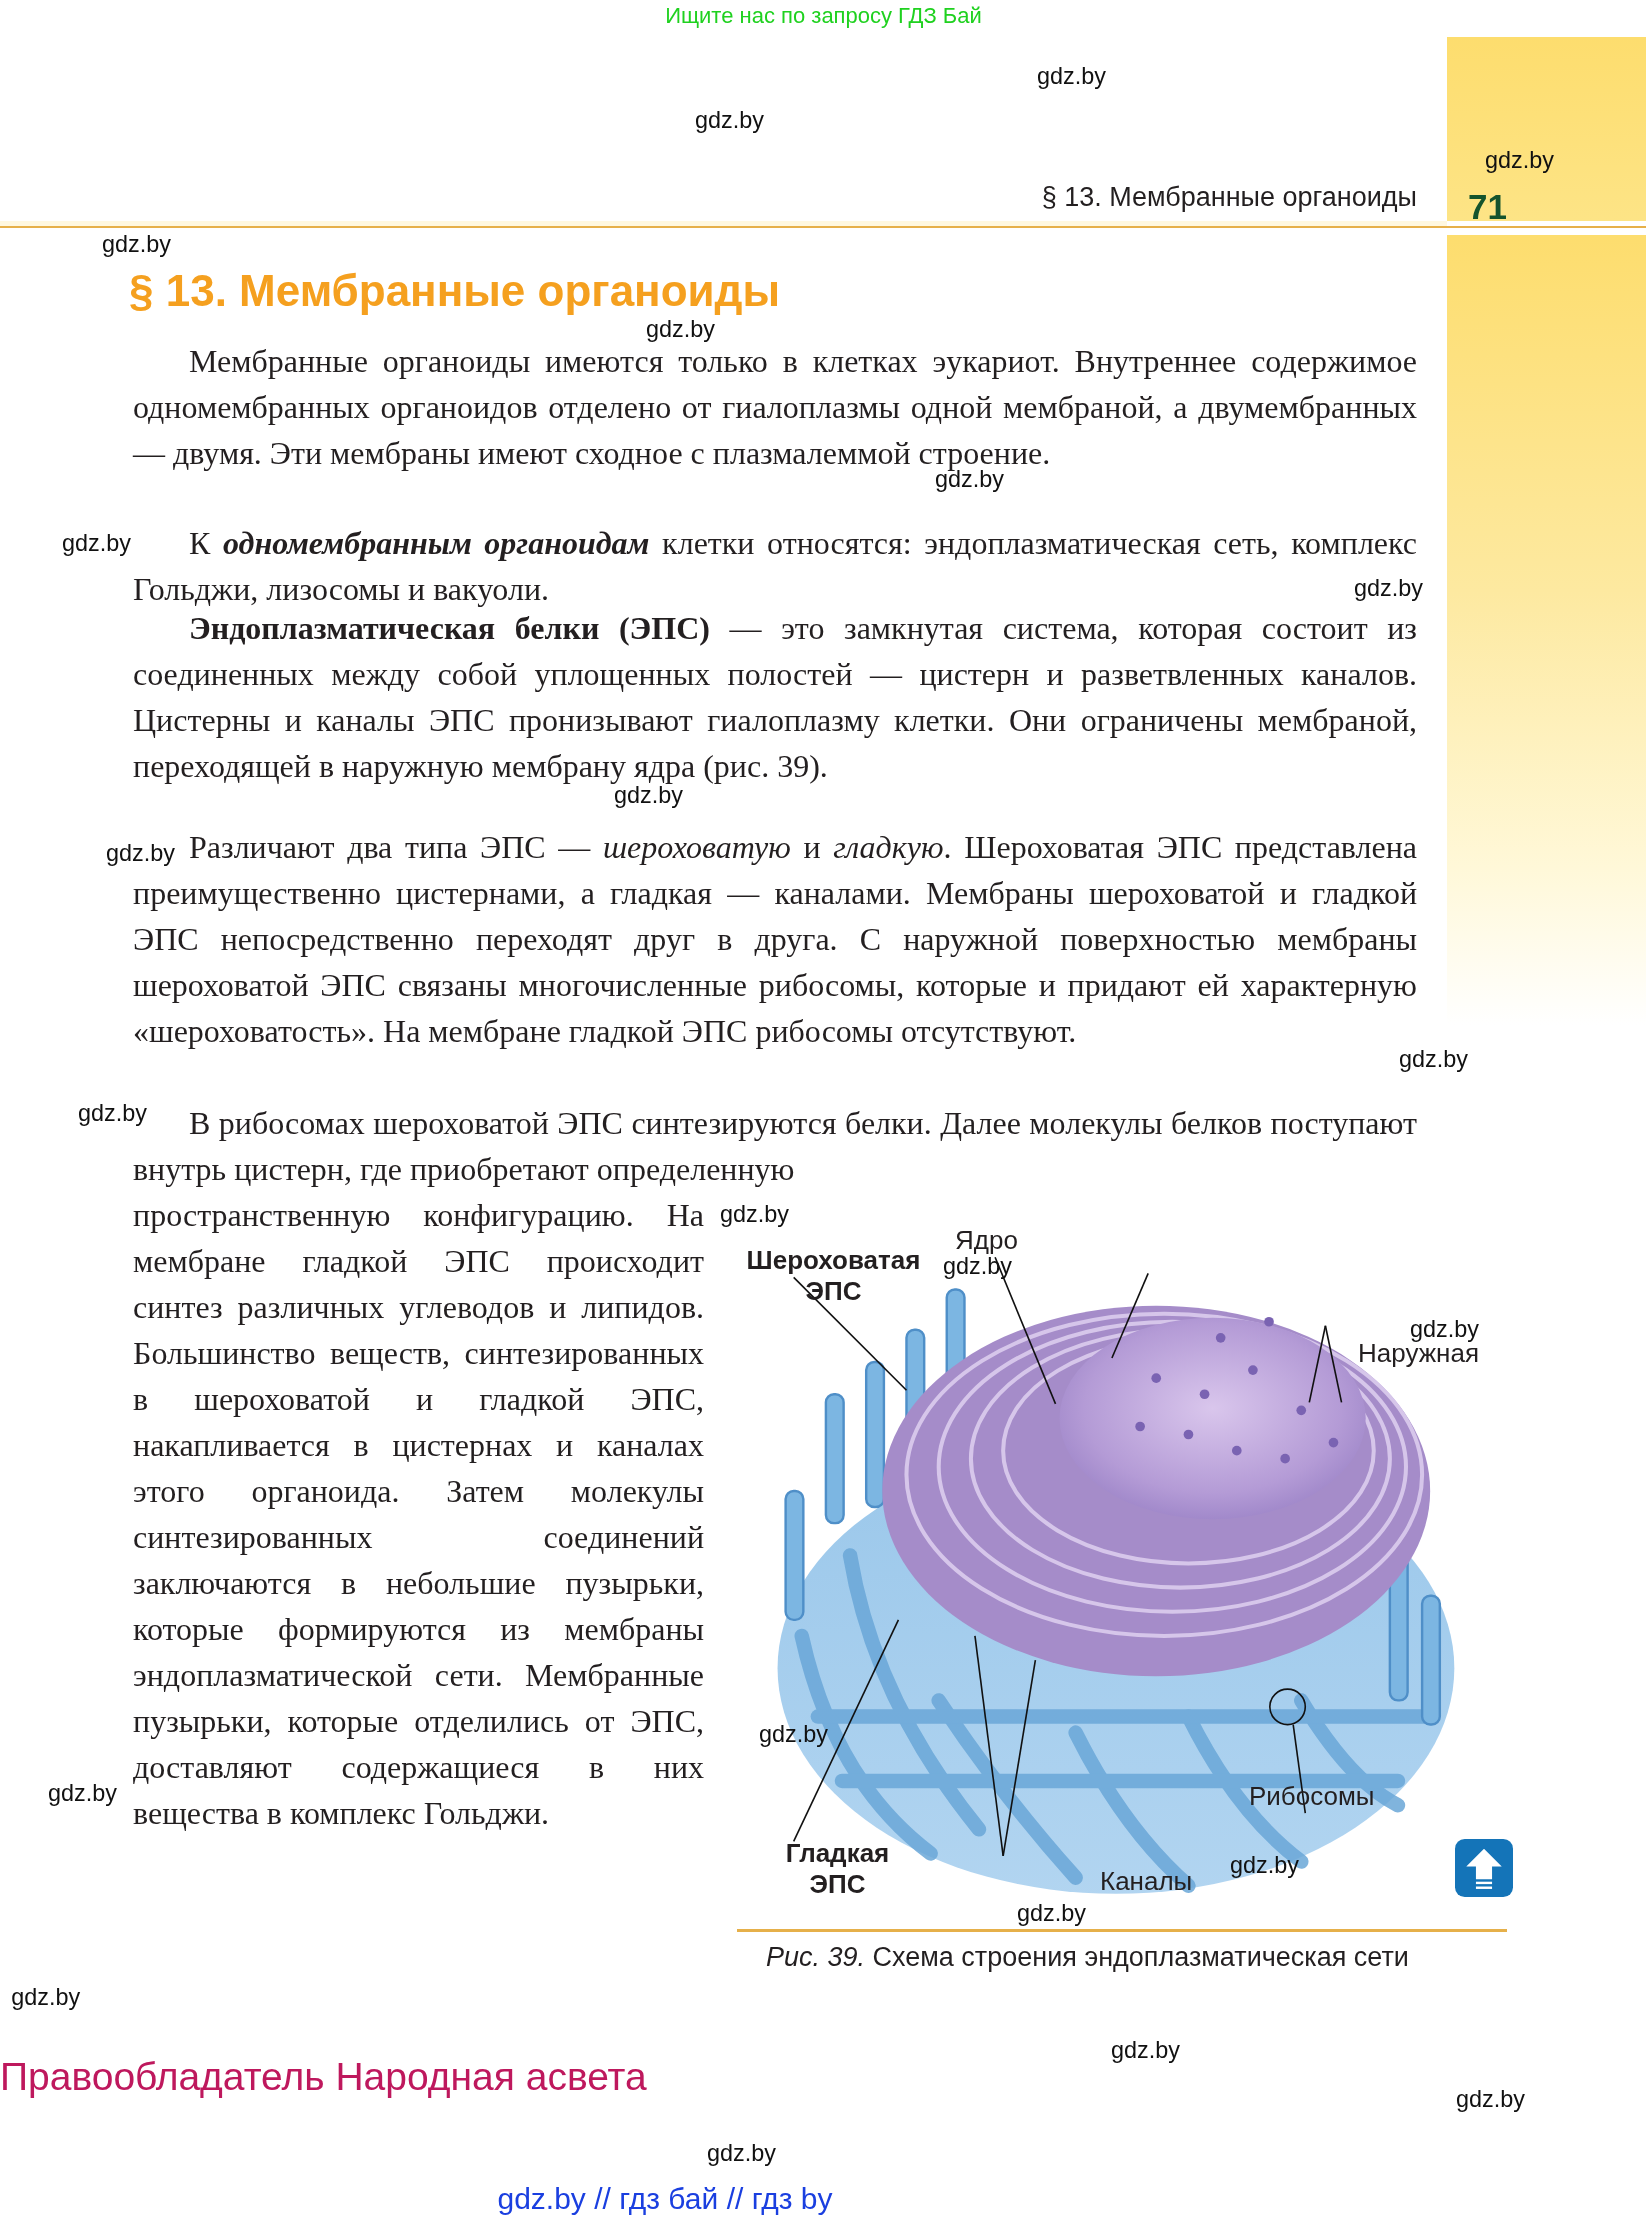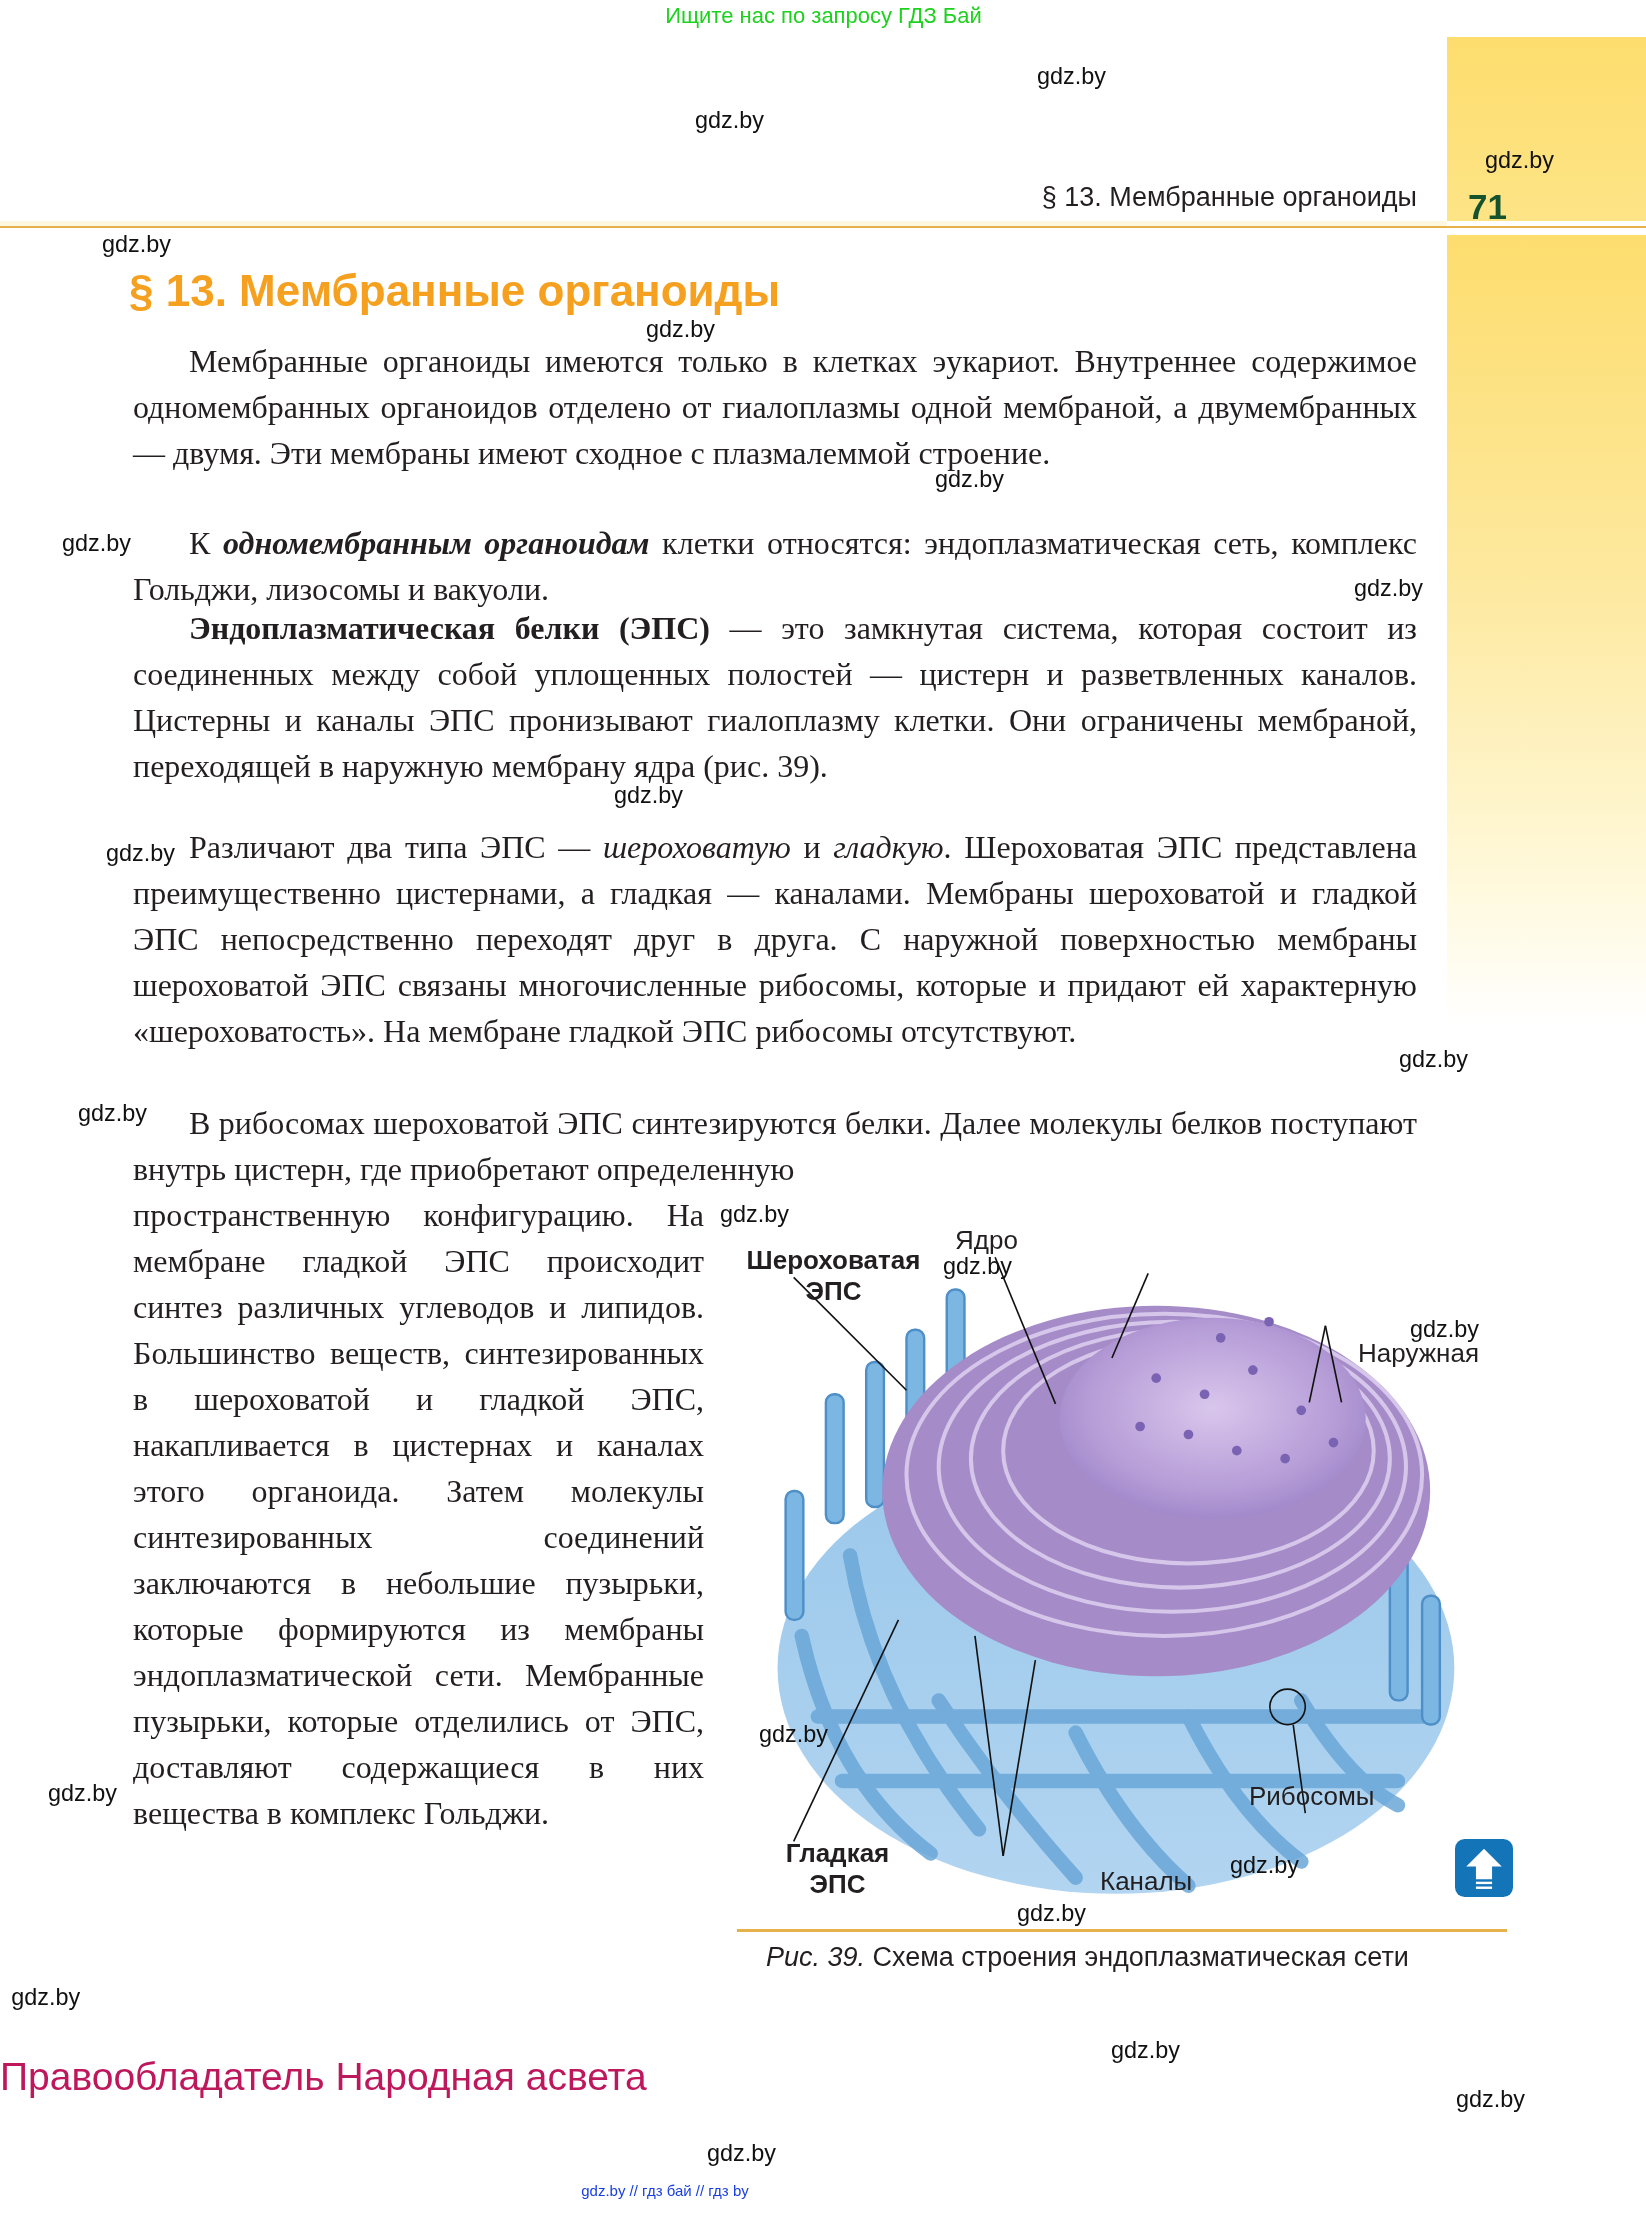--- a/index.html
+++ b/index.html
@@ -28,21 +28,21 @@
   .bi { font-weight:bold; font-style:italic; }
   .it { font-style:italic; }
   .fig { position:absolute; left:737px; top:1217px; width:774px; height:709px; }
   .fig-label { position:absolute; font-family:"Liberation Sans", sans-serif; font-size:26px; color:#231f20; text-align:center; }
   .fig-label.b { font-weight:bold; }
   .fig-rule { position:absolute; left:737px; top:1929px; width:770px; height:3.2px; background:#e6b04a; }
   .caption { position:absolute; left:766px; top:1942px; font-family:"Liberation Sans", sans-serif; font-size:27px; color:#231f20; }
   .rights { position:absolute; left:0; width:1458px; top:2055px; text-align:left;
             font-family:"Liberation Sans", sans-serif; font-size:39px; color:#be185d; }
   .bottom-links { position:absolute; left:0; width:1330px; top:2182px; text-align:center;
-                  font-family:"Liberation Sans", sans-serif; font-size:15px; color:#1a3fe0; }
+                  font-family:"Liberation Sans", sans-serif; font-size:30px; color:#1a3fe0; }
   .back-icon { position:absolute; left:1455px; top:1839px; width:58px; height:58px; border-radius:9.7px;
                background:#1474b8; }
 </style>
 </head>
 <body>
 
 <div class="top-banner">Ищите нас по запросу ГДЗ Бай</div>
 
 <div class="side-col-top"></div>
 <div class="side-col"></div>

